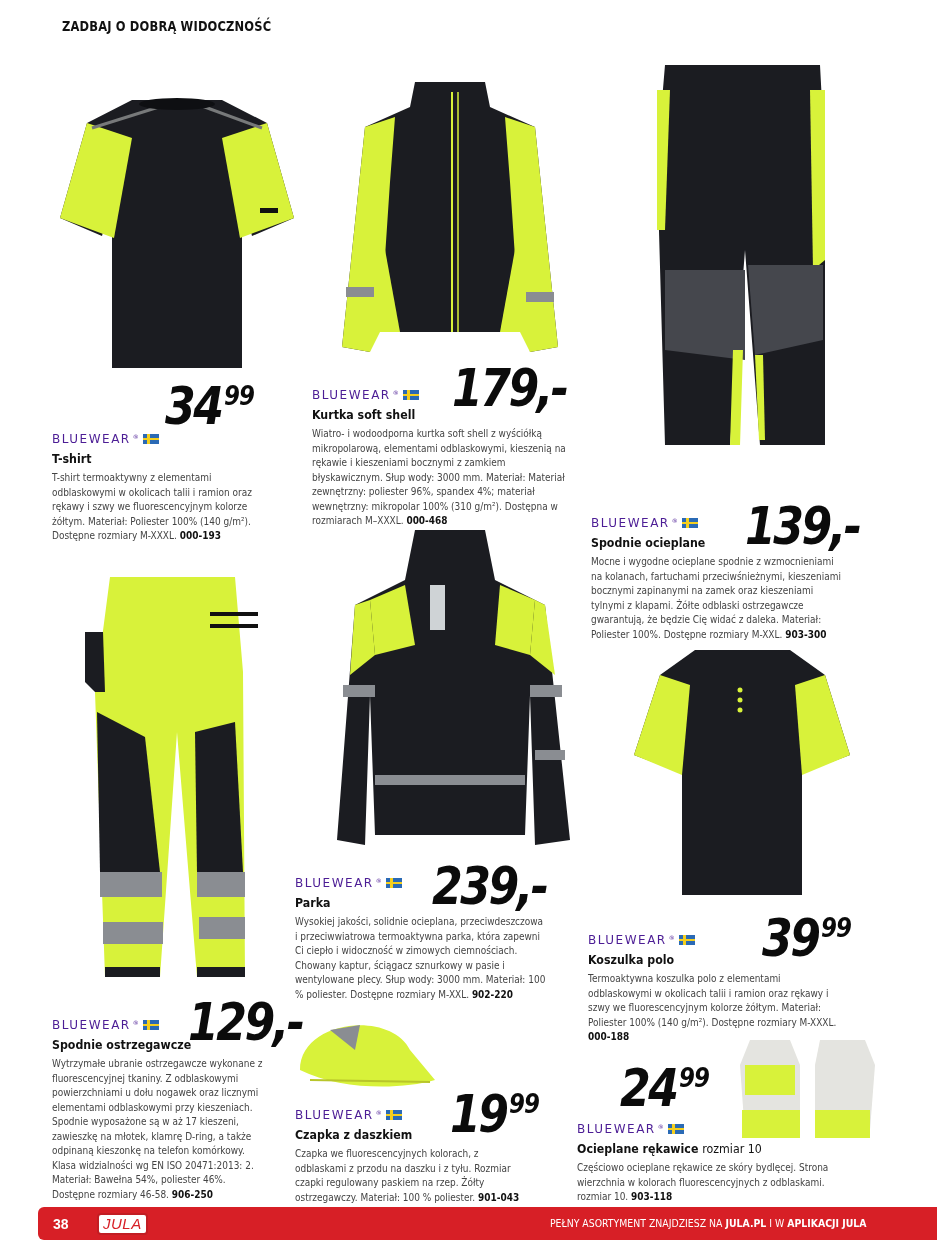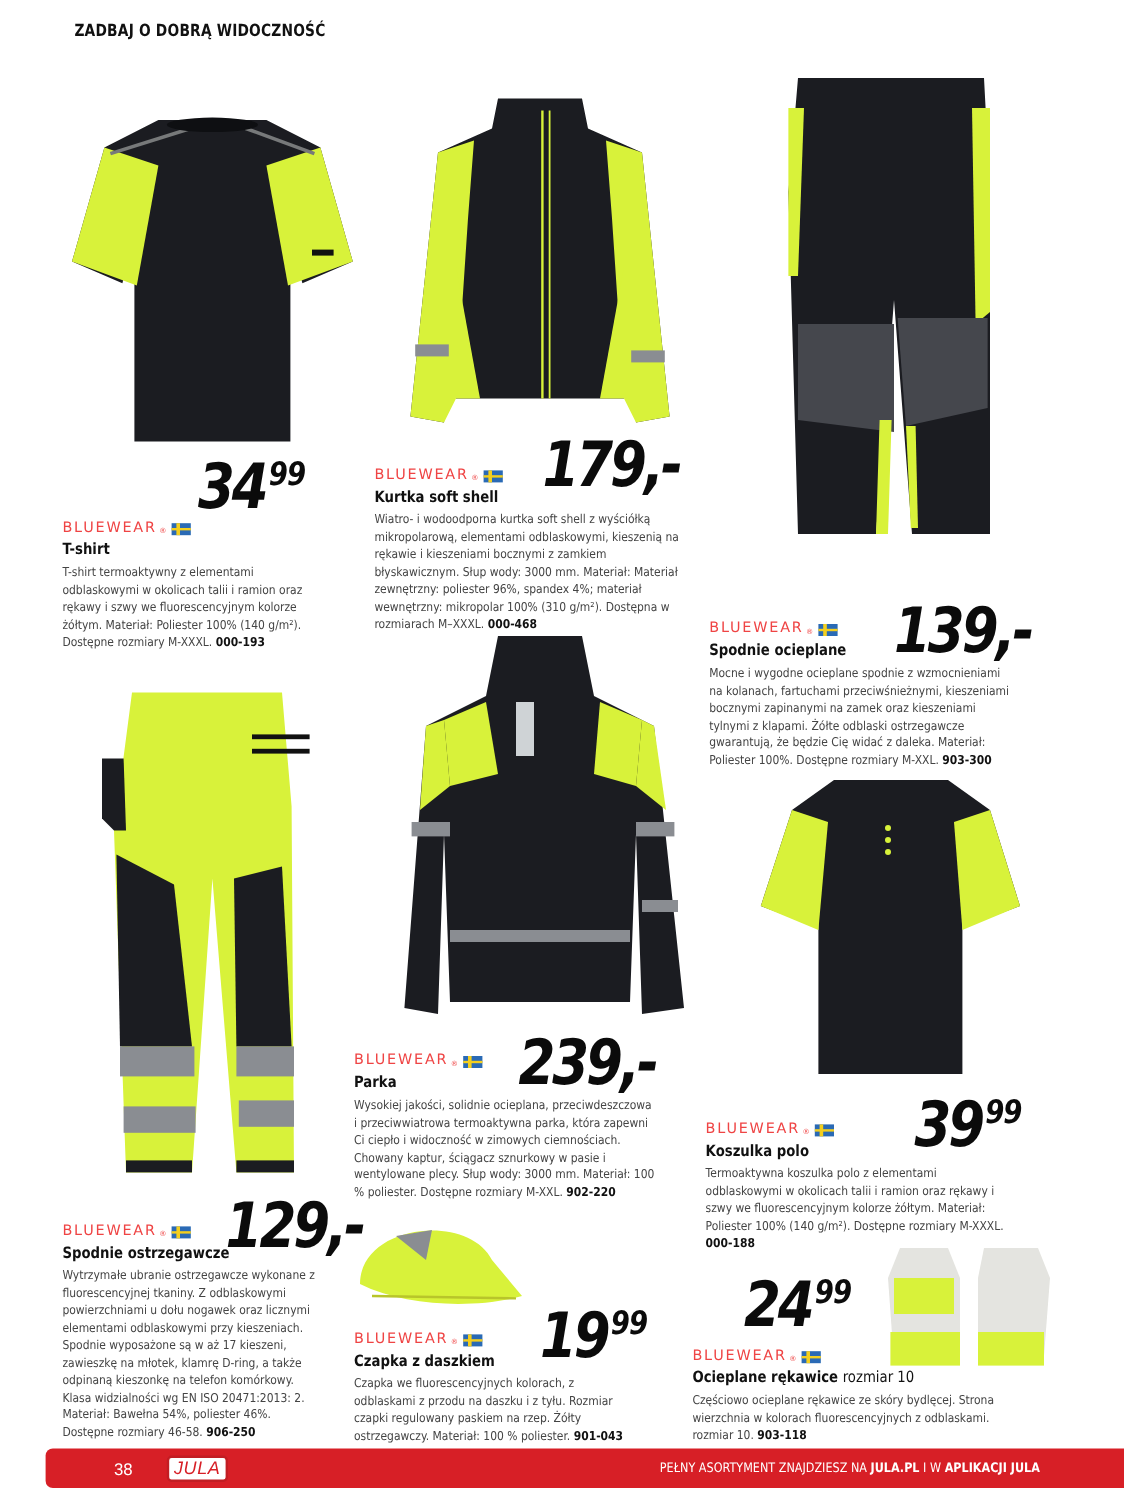--- a/index.html
+++ b/index.html
@@ -1,33 +1,33 @@
 <!DOCTYPE html>
 <html><head>
 <meta charset="utf-8">
 <style>
   * { box-sizing: border-box; margin: 0; padding: 0; }
   body { width: 937px; height: 1250px; background: #ffffff; font-family: "Liberation Sans", sans-serif; color: #222; position: relative; overflow: hidden; }
   .abs { position: absolute; }
   .header-title { left: 62px; top: 18px; font-size: 14px; font-weight: bold; letter-spacing: 0.2px; color: #111; font-family: "DejaVu Sans", sans-serif; transform: scaleX(0.82); transform-origin: left; }
-  .brand { font-family: "DejaVu Sans", sans-serif; font-size: 12px; letter-spacing: 1.5px; color: #ef4444; display: flex; align-items: flex-end; gap: 2px; }
+  .brand { font-family: "DejaVu Sans", sans-serif; font-size: 12px; letter-spacing: 1.5px; color: #4c1d95; display: flex; align-items: center; gap: 2px; }
   .brand .reg { font-size: 6px; vertical-align: top; margin-top: -5px; }
   .flag { width: 16px; height: 10px; background: #2a6ab5; position: relative; display: inline-block; margin-left: 1px; }
   .flag::before { content: ""; position: absolute; left: 4px; top: 0; width: 3px; height: 10px; background: #f4cf1e; }
   .flag::after { content: ""; position: absolute; left: 0; top: 4px; width: 16px; height: 2px; background: #f4cf1e; }
   .pname { font-size: 13px; font-weight: bold; color: #111; margin-top: 5px; font-family: "DejaVu Sans", sans-serif; transform: scaleX(0.85); transform-origin: left; white-space: nowrap; }
   .pname .suffix { font-weight: normal; }
   .desc { font-size: 10.2px; line-height: 14.5px; color: #444; margin-top: 5px; font-family: "DejaVu Sans", sans-serif; transform: scaleX(0.88); transform-origin: left top; }
   .desc b { color: #111; }
   .price { font-family: "DejaVu Sans", sans-serif; font-weight: bold; font-style: italic; color: #0b0b0b; letter-spacing: -3px; display: flex; align-items: flex-start; line-height: 1; transform: scaleX(0.85); transform-origin: left; }
   .price .main { font-size: 52px; }
   .price .cents { font-size: 27px; margin-top: 2px; margin-left: 3px; letter-spacing: -1px; }
   .img { position: absolute; }
   .footer { left: 38px; top: 1207px; width: 899px; height: 33px; background: #d71f26; border-radius: 6px 0 0 6px; display: flex; align-items: center; padding-left: 15px; }
-  .footer .pg { color: #fff; font-weight: normal; font-size: 14px; width: 44px; margin-left: 42px; }
+  .footer .pg { color: #fff; font-weight: bold; font-size: 14px; width: 44px; }
   .jula-logo { background: #fff; border: 2px solid #c21d23; border-radius: 4px; padding: 0 4px; height: 22px; display: flex; align-items: center; }
   .jula-logo span { color: #d71f26; font-weight: normal; font-style: italic; font-size: 15px; letter-spacing: 0.5px; }
   .footer .slogan { margin-left: auto; margin-right: 70px; color: #fff; font-size: 11px; font-family: "DejaVu Sans", sans-serif; transform: scaleX(0.85); transform-origin: right; white-space: nowrap; }
   .footer .slogan b { font-weight: bold; }
 </style>
 </head>
 <body>
 
 <div class="abs header-title">ZADBAJ O DOBRĄ WIDOCZNOŚĆ</div>
 

